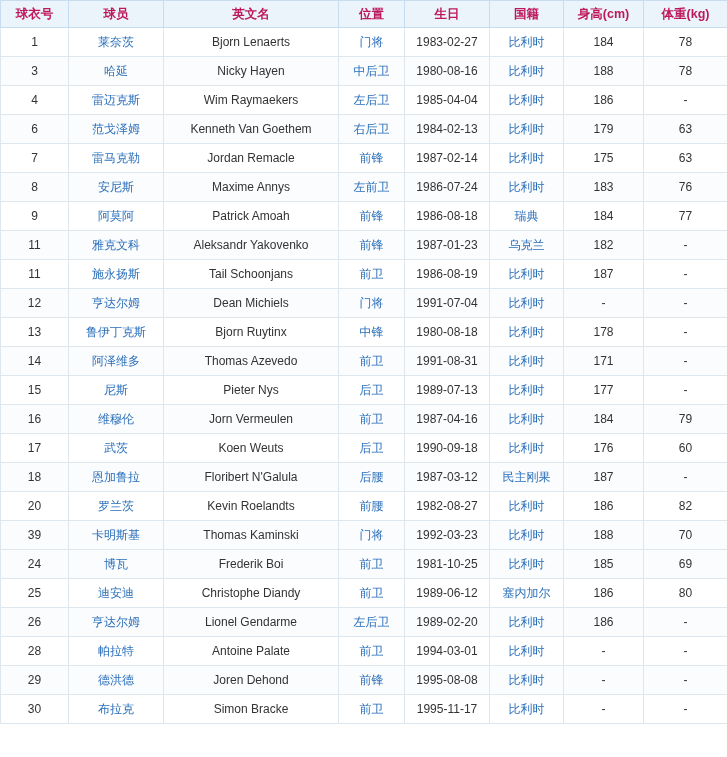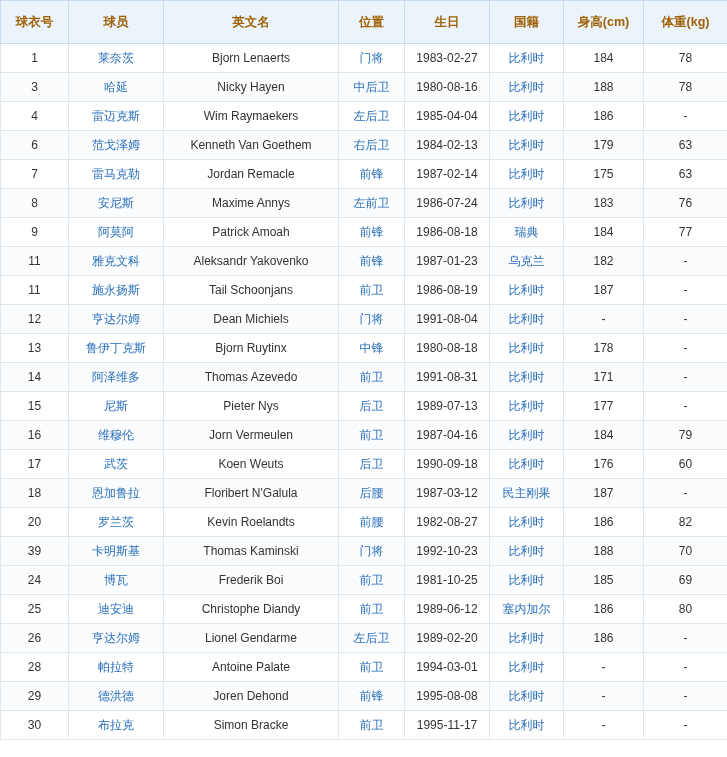--- a/index.html
+++ b/index.html
@@ -28,24 +28,24 @@
   table.roster col.c-birth  { width: 85px; }
   table.roster col.c-nat    { width: 74px; }
   table.roster col.c-height { width: 80px; }
   table.roster col.c-weight { width: 84px; }
 
   table.roster thead th {
     background: #ebf3fb;
     border: 1px solid #c8dcef;
     font-weight: bold;
     font-size: 12.5px;
-    color: #a16207;
+    color: #be185d;
     height: 26px;
     text-align: center;
-    padding: 8px 2px;
+    padding: 0 2px;
     white-space: nowrap;
   }
   table.roster tbody td {
     border: 1px solid #dfe7ee;
     height: 28px;
     text-align: center;
     padding: 0 2px;
     font-size: 12px;
     color: #333333;
     white-space: nowrap;
@@ -179,21 +179,21 @@
           <td>1986-08-19</td>
           <td class="link-cell"><a href="#">比利时</a></td>
           <td>187</td>
           <td class="dash">-</td>
         </tr>
         <tr class="even">
           <td class="num-cell">12</td>
           <td class="link-cell"><a href="#">亨达尔姆</a></td>
           <td class="eng-cell">Dean Michiels</td>
           <td class="link-cell"><a href="#">门将</a></td>
-          <td>1991-08-04</td>
+          <td>1991-07-04</td>
           <td class="link-cell"><a href="#">比利时</a></td>
           <td class="dash">-</td>
           <td class="dash">-</td>
         </tr>
         <tr class="odd">
           <td class="num-cell">13</td>
           <td class="link-cell"><a href="#">鲁伊丁克斯</a></td>
           <td class="eng-cell">Bjorn Ruytinx</td>
           <td class="link-cell"><a href="#">中锋</a></td>
           <td>1980-08-18</td>
@@ -259,21 +259,21 @@
           <td>1982-08-27</td>
           <td class="link-cell"><a href="#">比利时</a></td>
           <td>186</td>
           <td>82</td>
         </tr>
         <tr class="even">
           <td class="num-cell">39</td>
           <td class="link-cell"><a href="#">卡明斯基</a></td>
           <td class="eng-cell">Thomas Kaminski</td>
           <td class="link-cell"><a href="#">门将</a></td>
-          <td>1992-10-23</td>
+          <td>1992-03-23</td>
           <td class="link-cell"><a href="#">比利时</a></td>
           <td>188</td>
           <td>70</td>
         </tr>
         <tr class="even">
           <td class="num-cell">24</td>
           <td class="link-cell"><a href="#">博瓦</a></td>
           <td class="eng-cell">Frederik Boi</td>
           <td class="link-cell"><a href="#">前卫</a></td>
           <td>1981-10-25</td>

